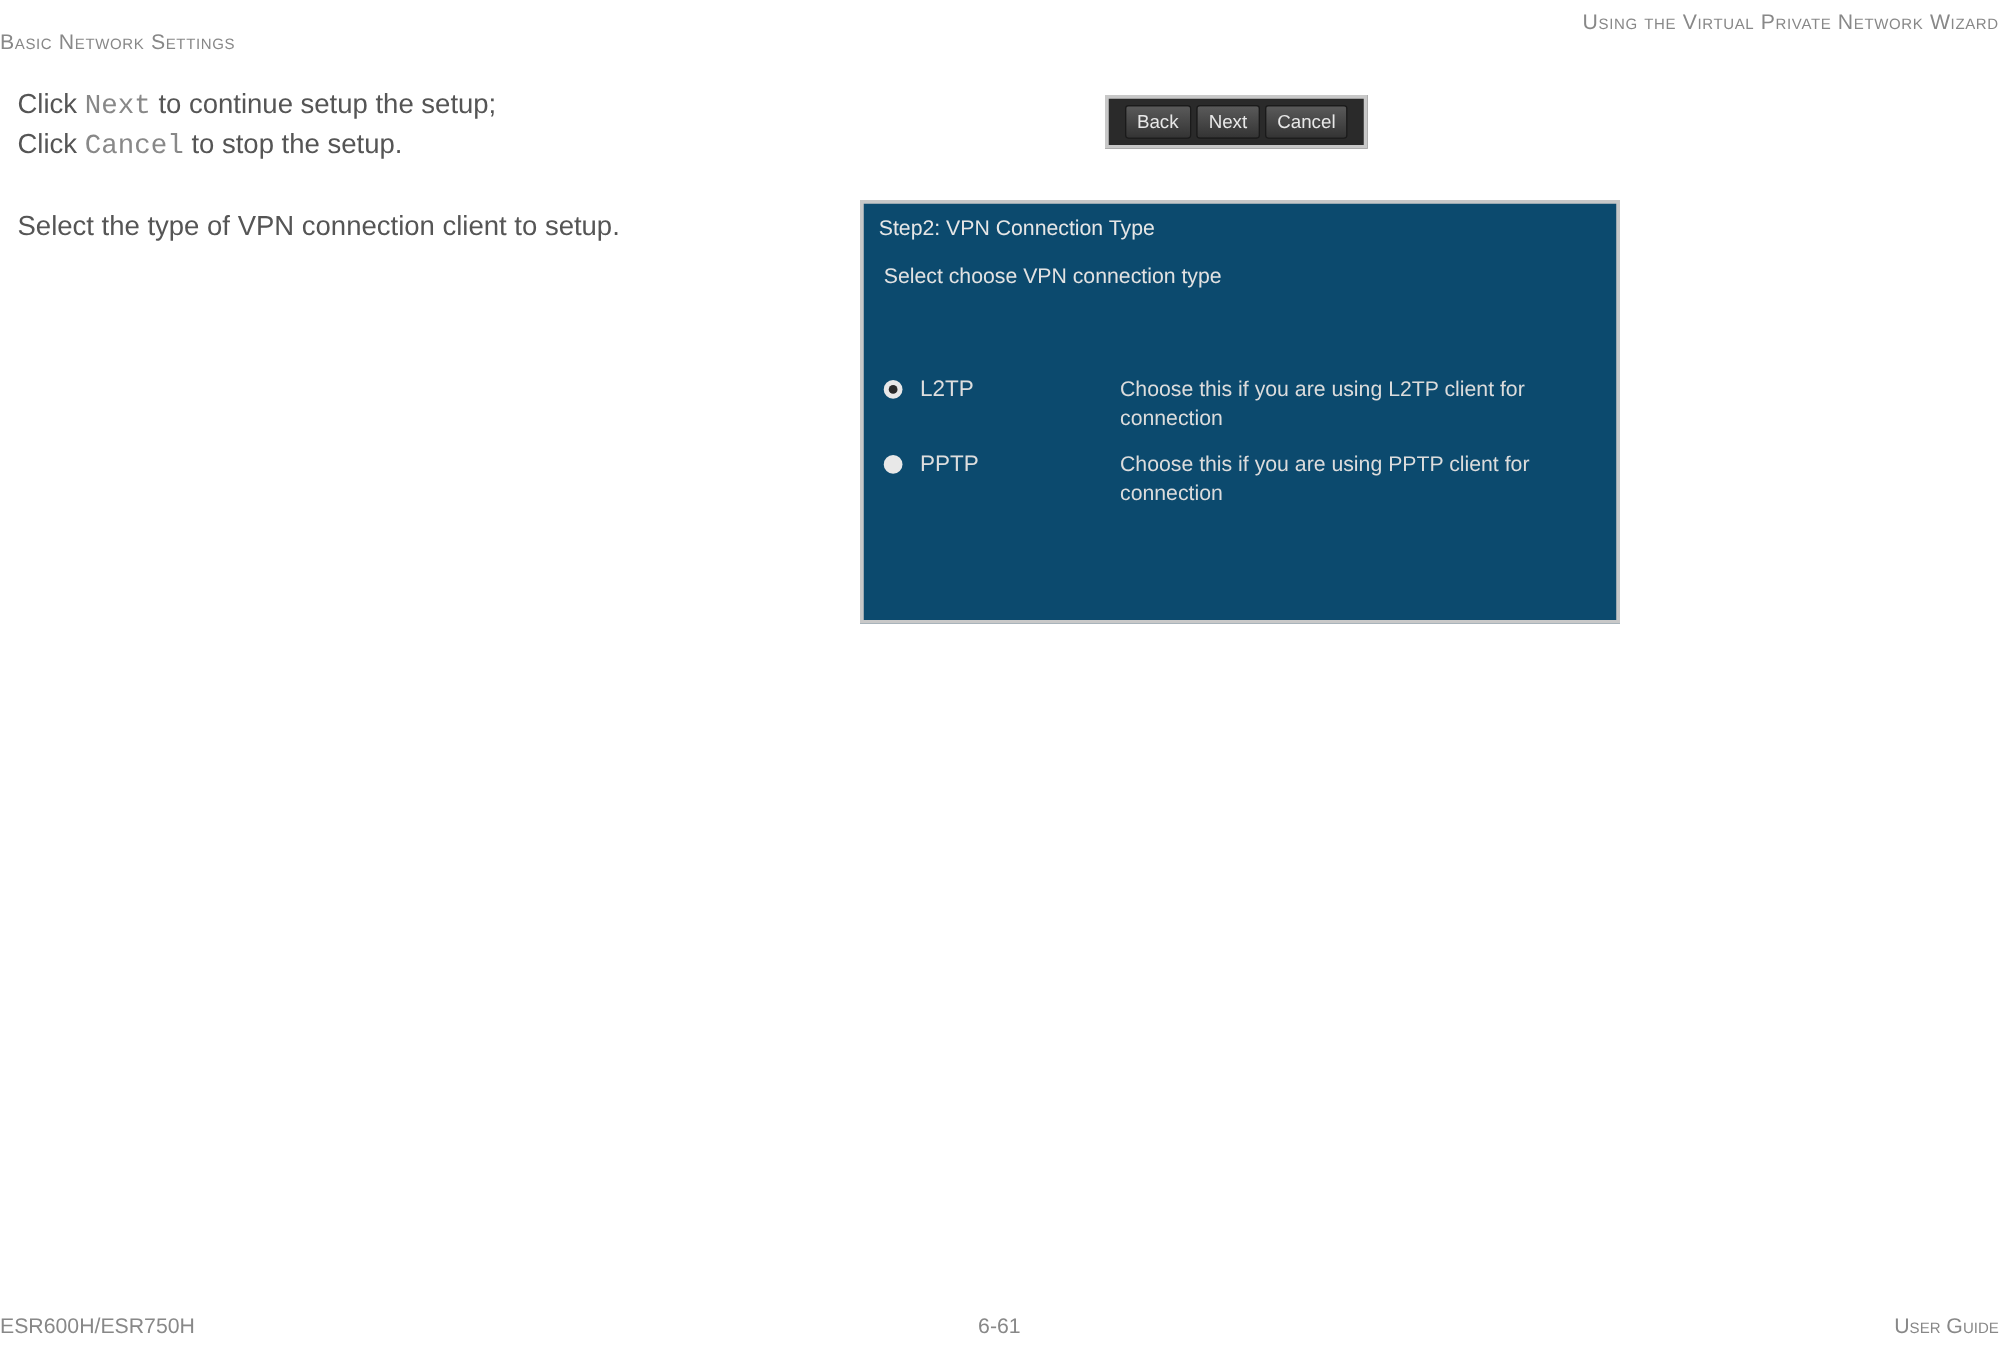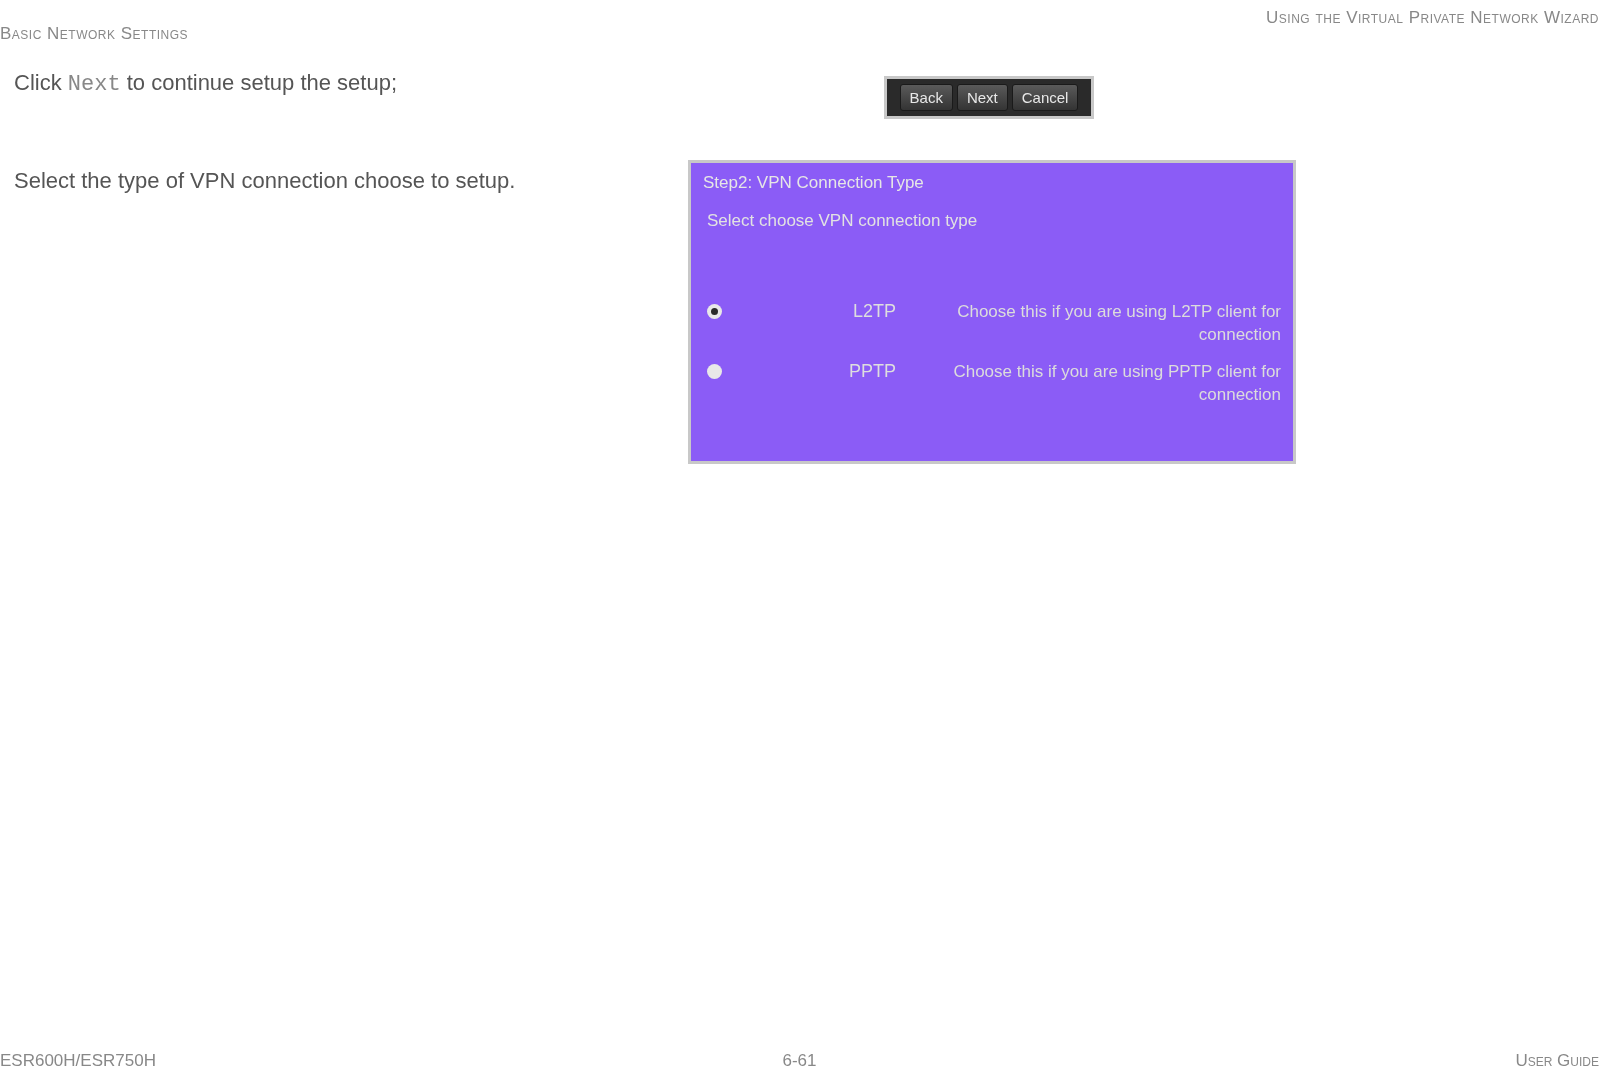--- a/index.html
+++ b/index.html
@@ -71,22 +71,22 @@
       border-radius: 3px;
       margin: 0 2px;
       cursor: pointer;
       font-family: Arial, sans-serif;
     }
     .wizard-panel {
       position: absolute;
       top: 160px;
       left: 688px;
       width: 608px;
-      height: 304px;
-      background: #8b5cf6;
+      height: 339px;
+      background: #0c4a6e;
       border: 3px solid #c8c8c8;
       color: #ddd;
       font-size: 17px;
       padding: 10px 12px;
     }
     .wizard-step-title {
       color: #e6e6e6;
       margin-bottom: 18px;
       font-size: 17px;
     }
@@ -94,21 +94,20 @@
       color: #e2e2e2;
       font-size: 17px;
       margin-bottom: 70px;
       margin-left: 4px;
     }
     .radio-row {
       display: flex;
       align-items: flex-start;
       margin-bottom: 14px;
       margin-left: 4px;
-      text-align: right;
     }
     .radio-dot {
       width: 15px;
       height: 15px;
       border-radius: 50%;
       background: #e8e8e8;
       margin-top: 3px;
       margin-right: 14px;
       flex-shrink: 0;
       position: relative;
@@ -161,23 +160,26 @@
 </head>
 <body>
 
 <div class="header-left">Basic Network Settings</div>
 <div class="header-right">Using the Virtual Private Network Wizard</div>
 
 <div class="instructions">
   <div>
     <span>Click </span><span class="mono">Next</span><span> to continue setup the setup;</span>
   </div>
+  <div>
+    <span>Click </span><span class="mono">Cancel</span><span> to stop the setup.</span>
+  </div>
 </div>
 
-<div class="select-line">Select the type of VPN connection choose to setup.</div>
+<div class="select-line">Select the type of VPN connection client to setup.</div>
 
 <div class="button-bar">
   <button class="btn">Back</button>
   <button class="btn">Next</button>
   <button class="btn">Cancel</button>
 </div>
 
 <div class="wizard-panel">
   <div class="wizard-step-title">Step2: VPN Connection Type</div>
   <div class="wizard-subtitle">Select choose VPN connection type</div>

